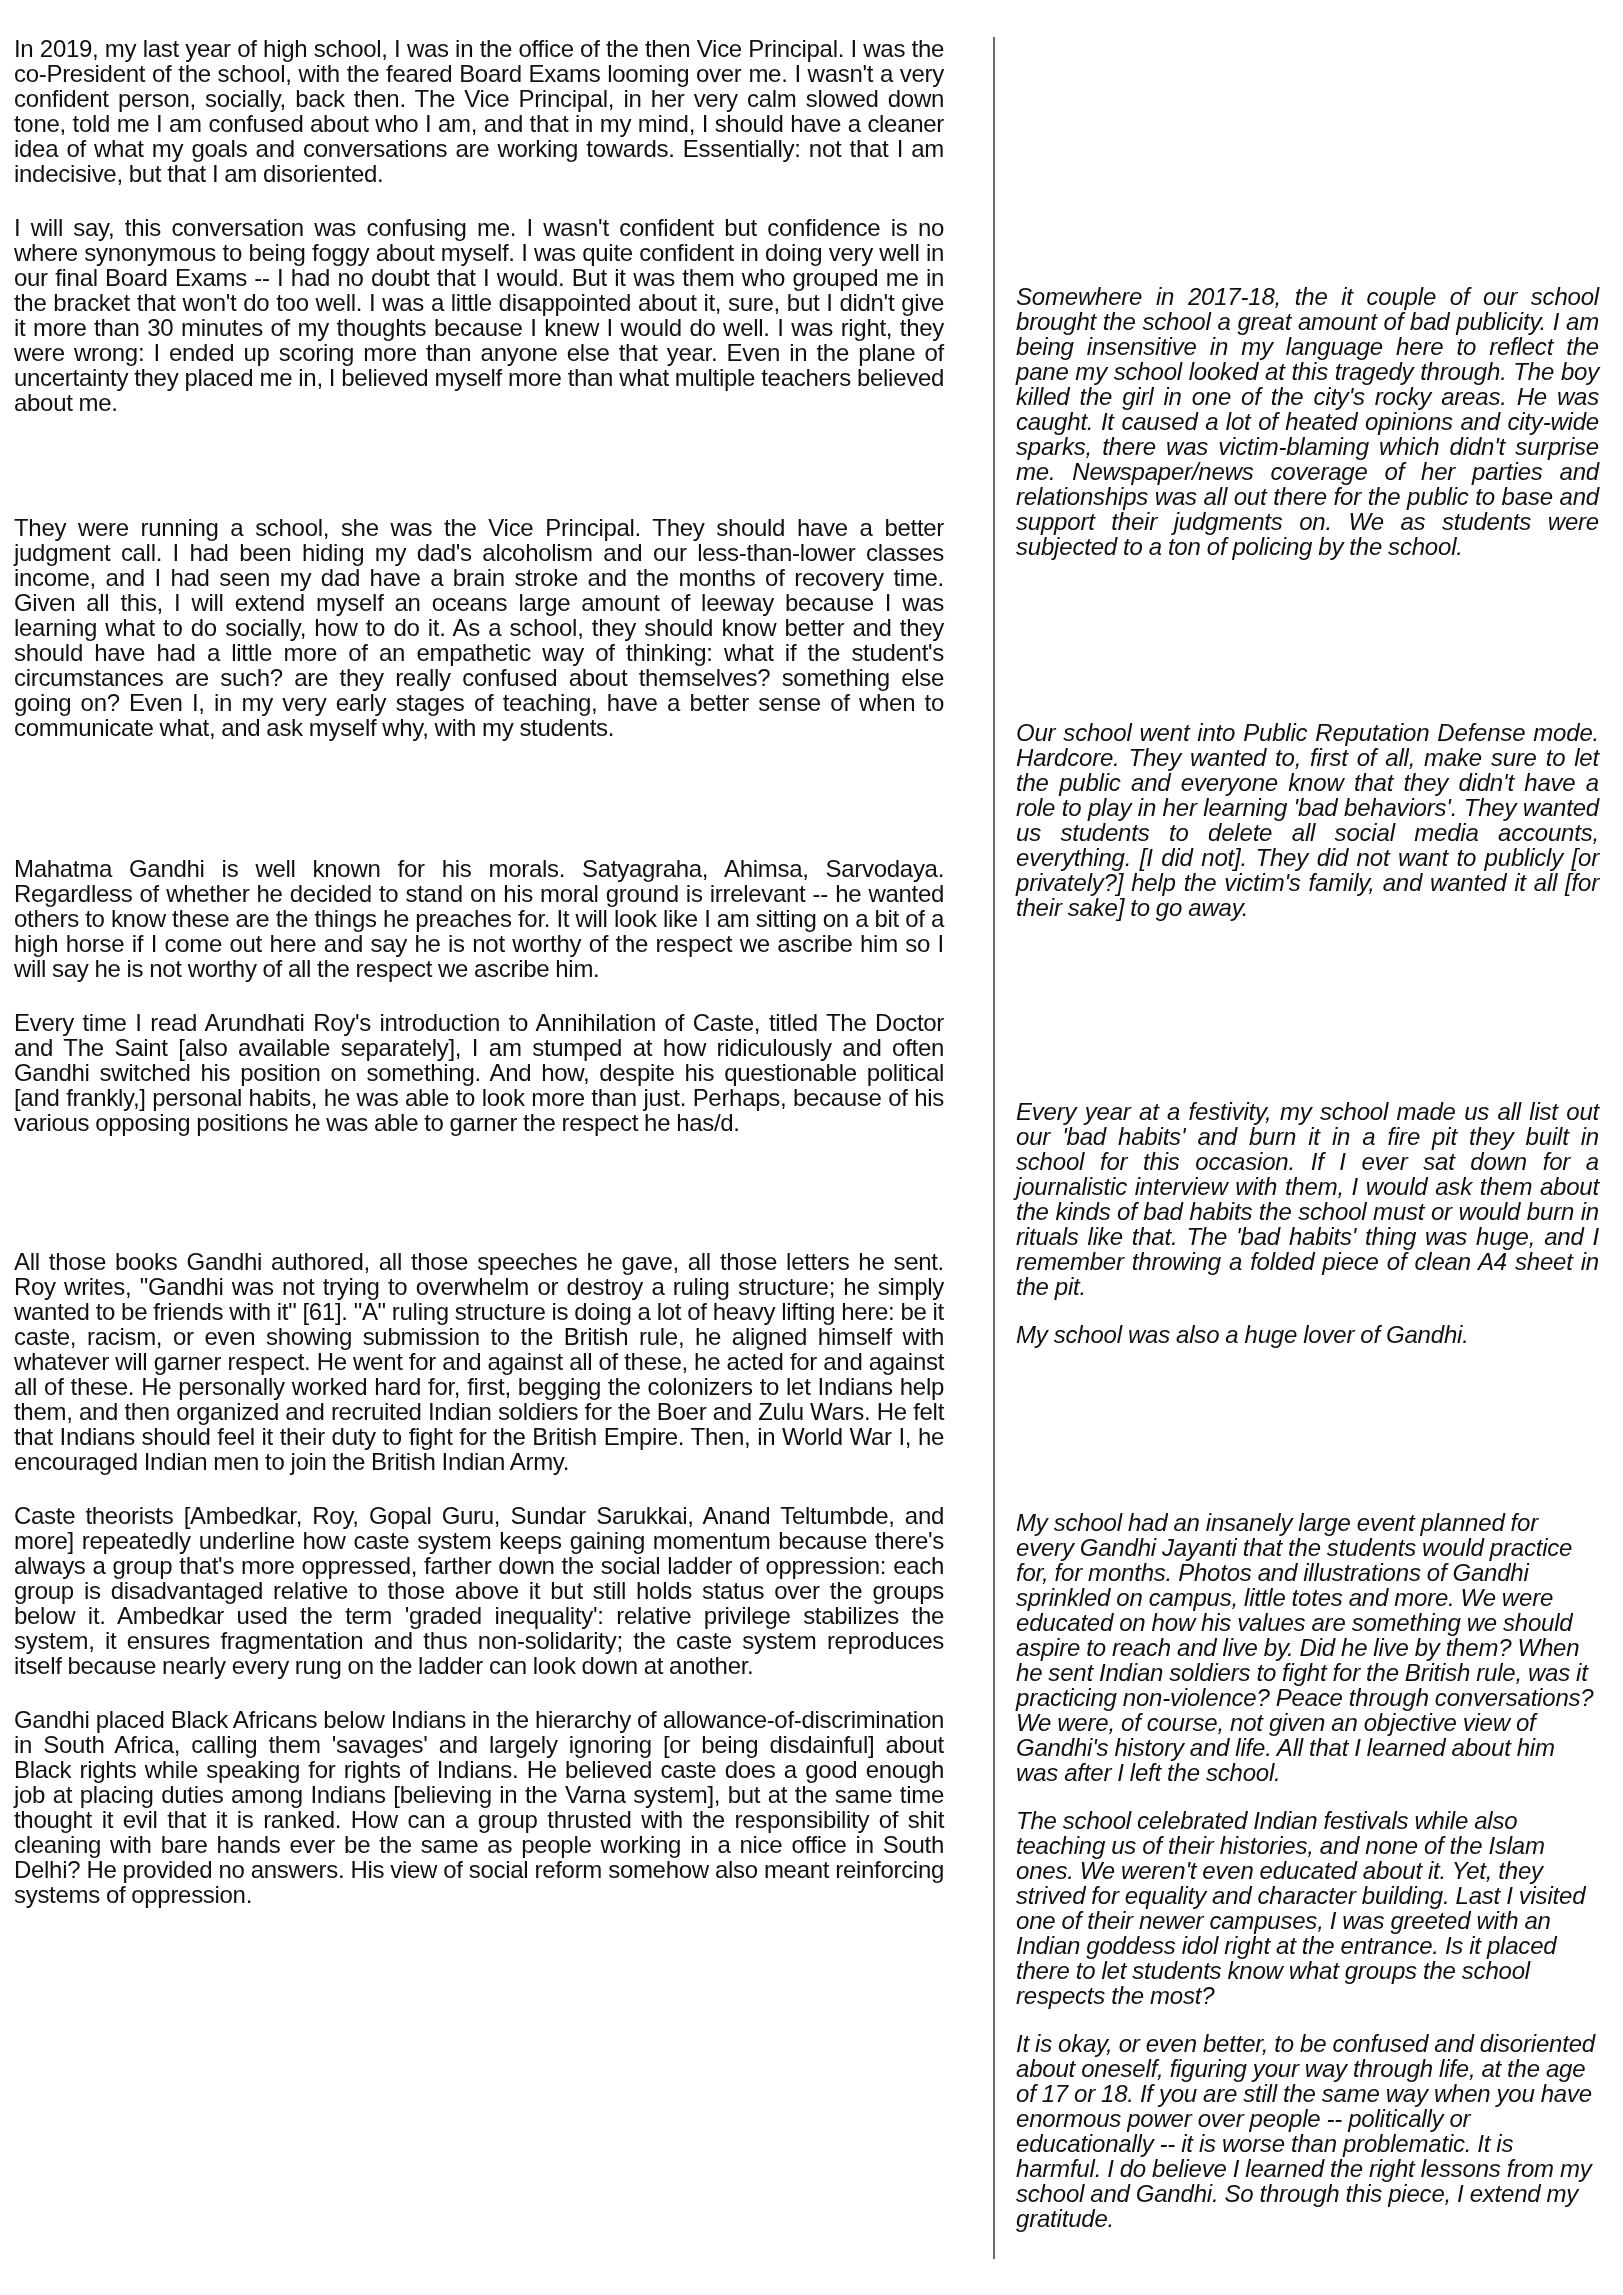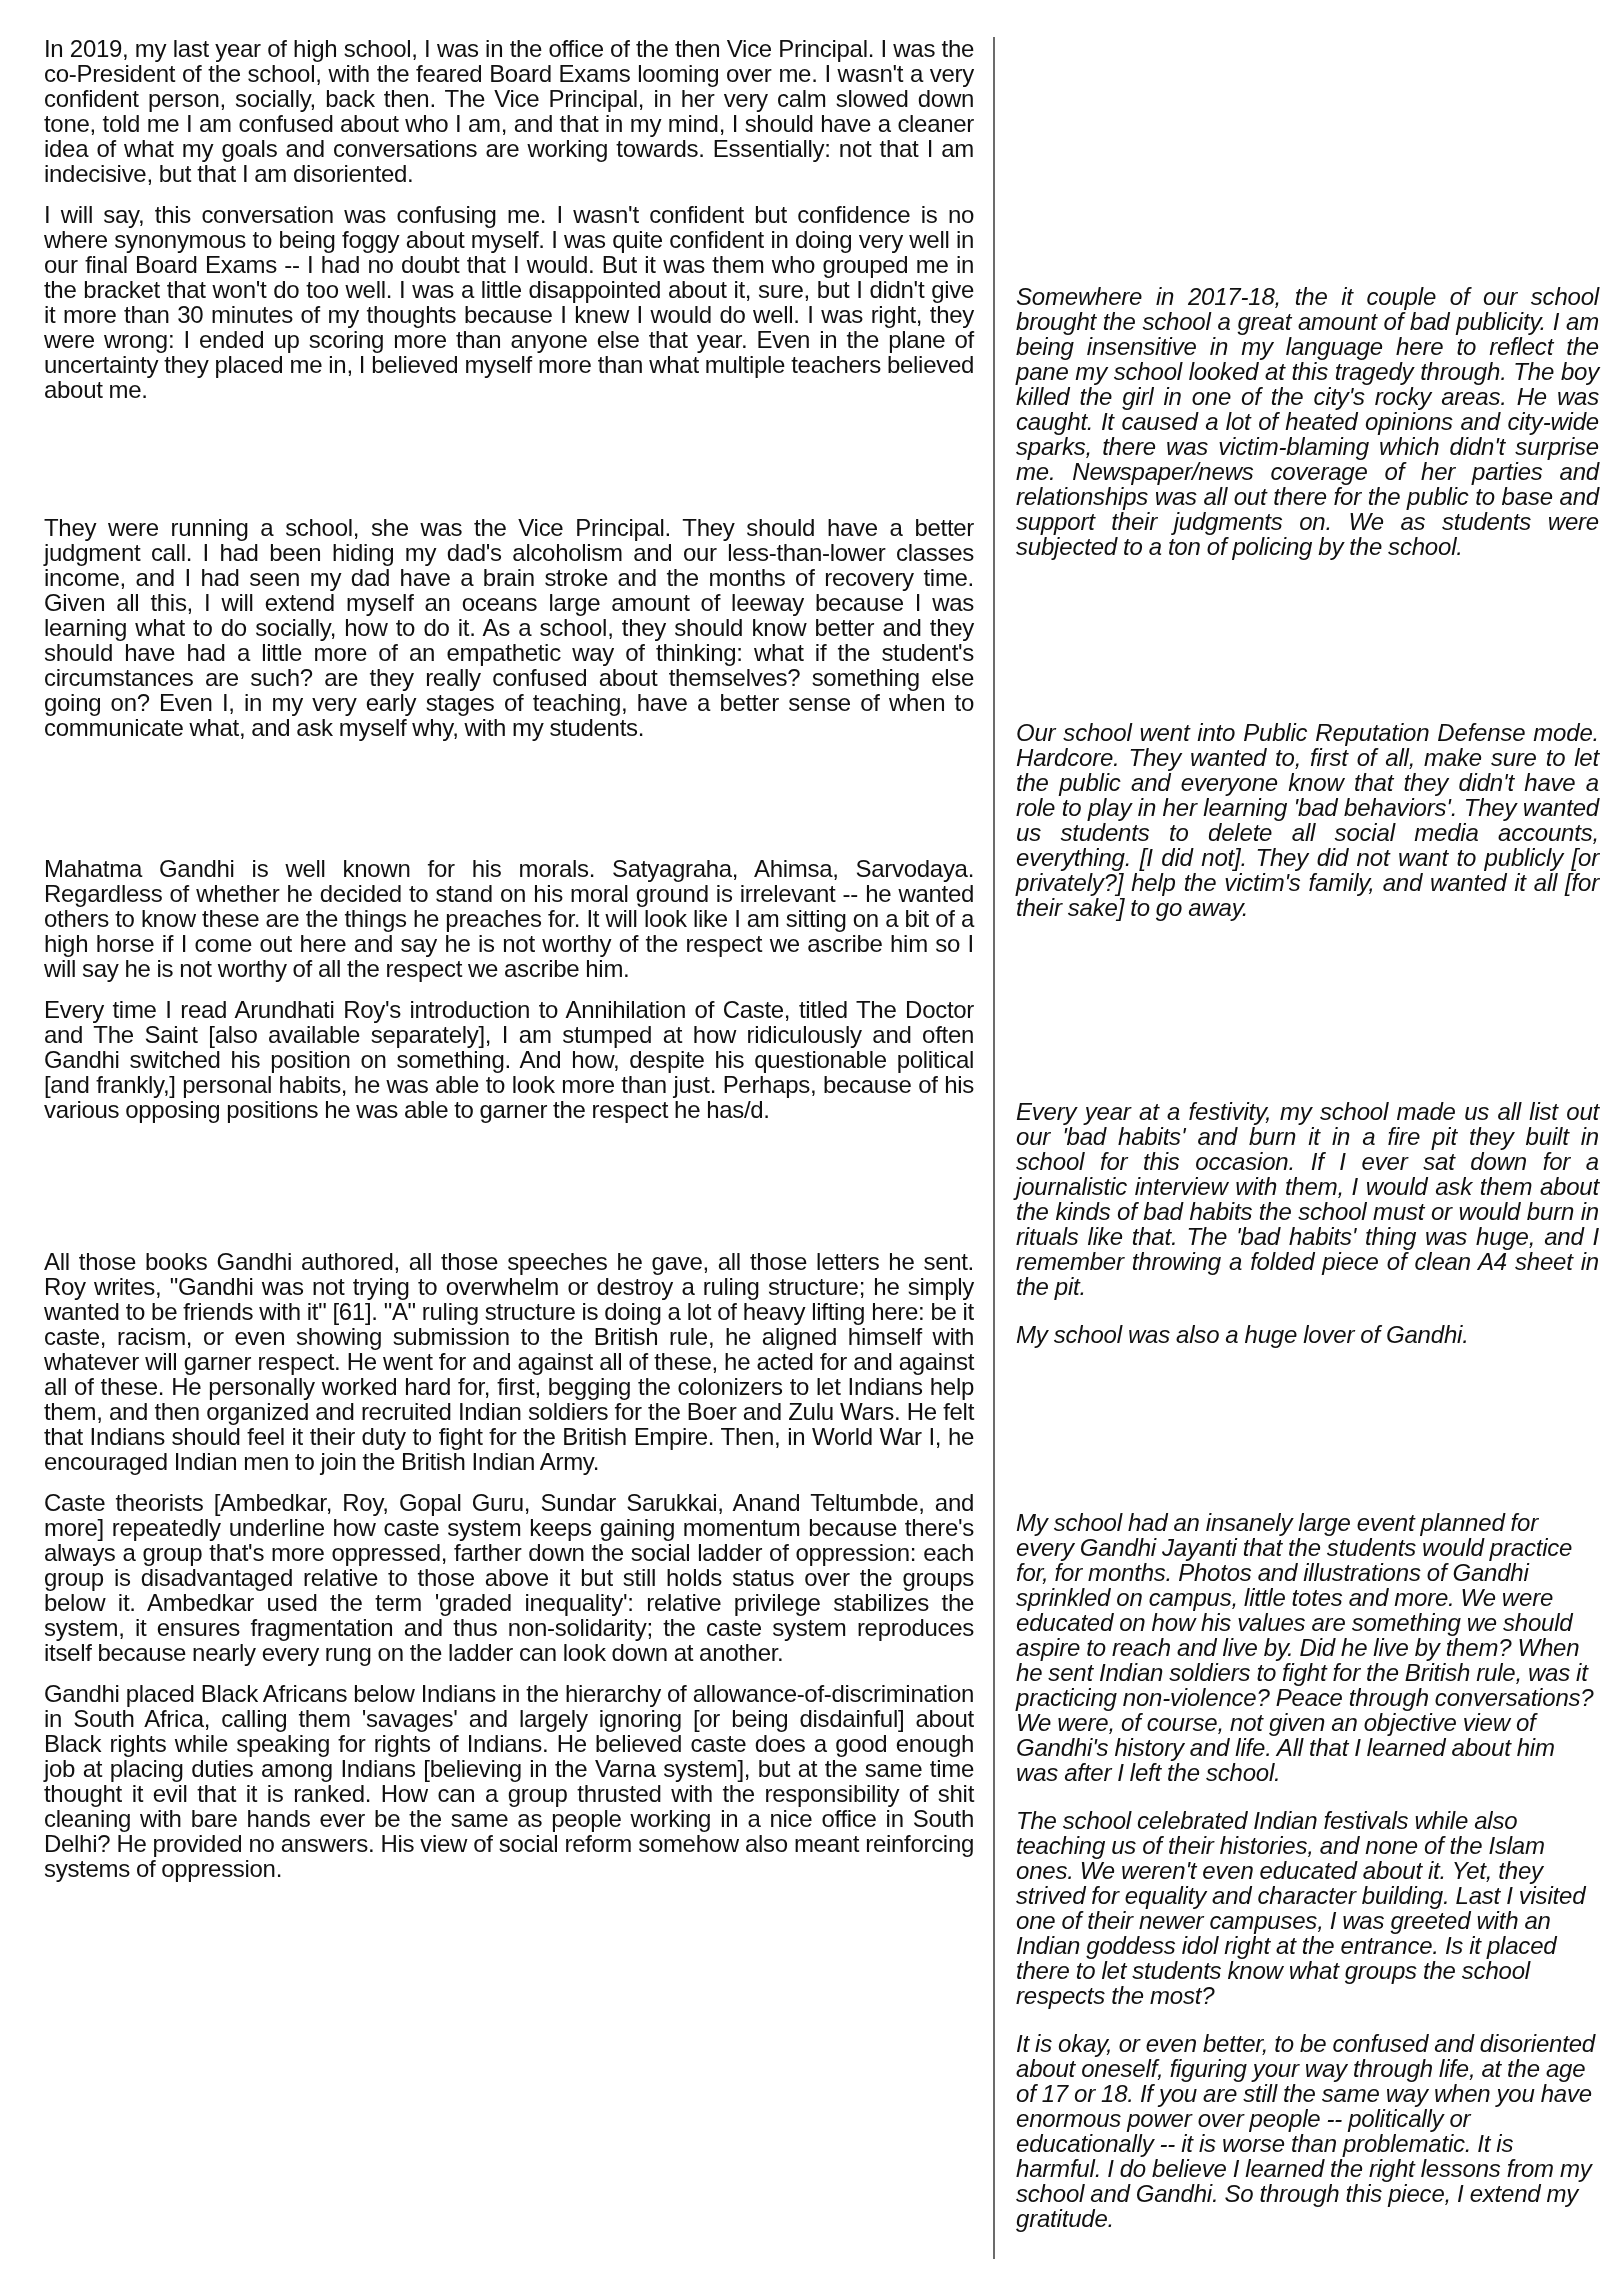--- a/index.html
+++ b/index.html
@@ -1,25 +1,25 @@
 <!DOCTYPE html>
 <html style="font-size:13px"><head>
 <meta charset="utf-8">
 <style>
   html, body { margin: 0; padding: 0; background: #ffffff; }
   body { width: 1623px; height: 2295px; position: relative; overflow: hidden;
          font-family: "Liberation Sans", sans-serif; color: #111; }
   .blk { position: absolute; margin: 0; font-size: 24px; line-height: 25px; }
-  .left { left: 44px; width: 930px; text-align: justify; letter-spacing: -0.3px; word-spacing: -0.4px; }
+  .left { left: 14px; width: 930px; text-align: justify; letter-spacing: -0.3px; word-spacing: -0.4px; }
   .right { left: 1016px; width: 583px; font-style: italic; letter-spacing: -0.2px; word-spacing: -0.4px; }
   .right.just { text-align: justify; }
   .right.rag { text-align: left; }
   .blk p { margin: 0; }
   .blk p + p { margin-top: 23px; }
-  .left p + p { margin-top: 16px; }
+  .left p + p { margin-top: 29px; }
   .divider { position: absolute; left: 993px; top: 37px; width: 1.6px; height: 2222px; background: #6b6b6b; }
 </style>
 </head>
 <body>
 
 <div class="divider"></div>
 
 <div class="blk left" style="top:36px;">
   <p>In 2019, my last year of high school, I was in the office of the then Vice Principal. I was the co-President of the school, with the feared Board Exams looming over me. I wasn't a very confident person, socially, back then. The Vice Principal, in her very calm slowed down tone, told me I am confused about who I am, and that in my mind, I should have a cleaner idea of what my goals and conversations are working towards. Essentially: not that I am indecisive, but that I am disoriented.</p>
   <p>I will say, this conversation was confusing me. I wasn't confident but confidence is no where synonymous to being foggy about myself. I was quite confident in doing very well in our final Board Exams -- I had no doubt that I would. But it was them who grouped me in the bracket that won't do too well. I was a little disappointed about it, sure, but I didn't give it more than 30 minutes of my thoughts because I knew I would do well. I was right, they were wrong: I ended up scoring more than anyone else that year. Even in the plane of uncertainty they placed me in, I believed myself more than what multiple teachers believed about me.</p>

